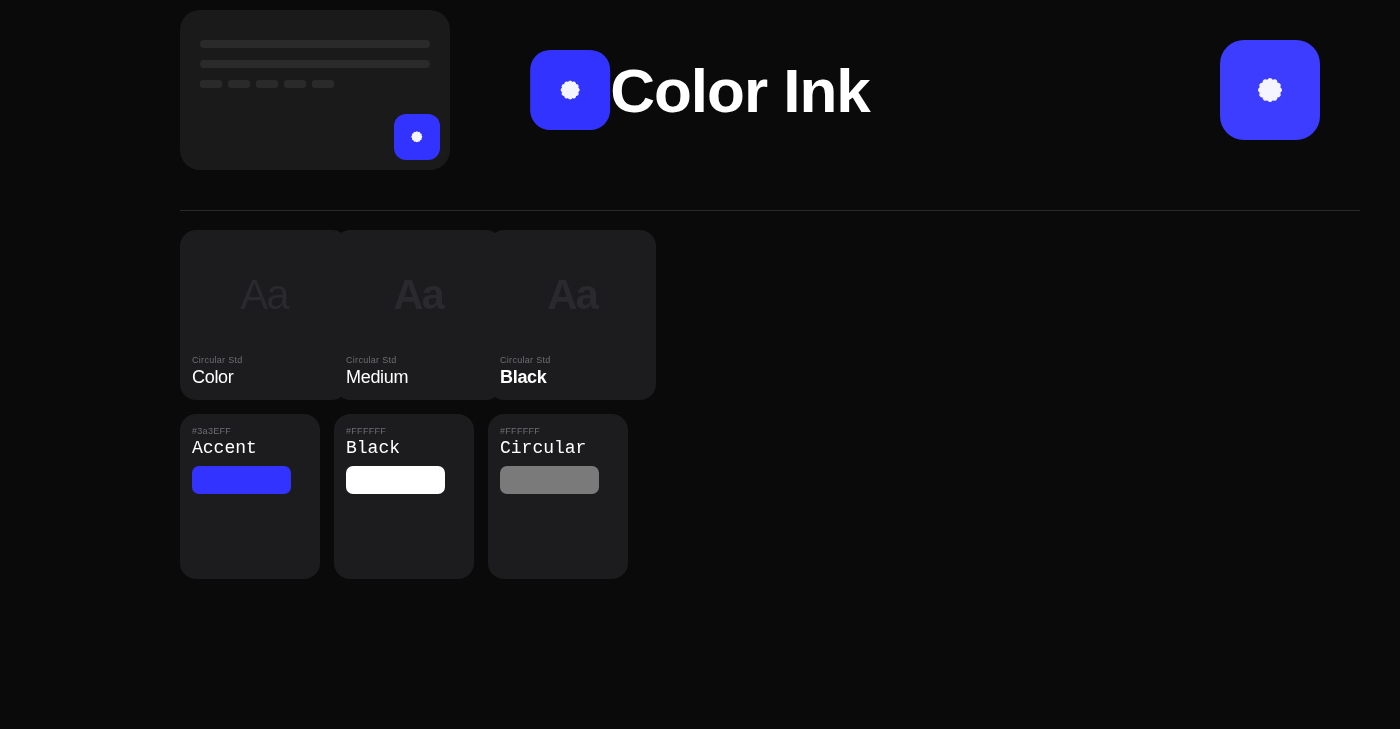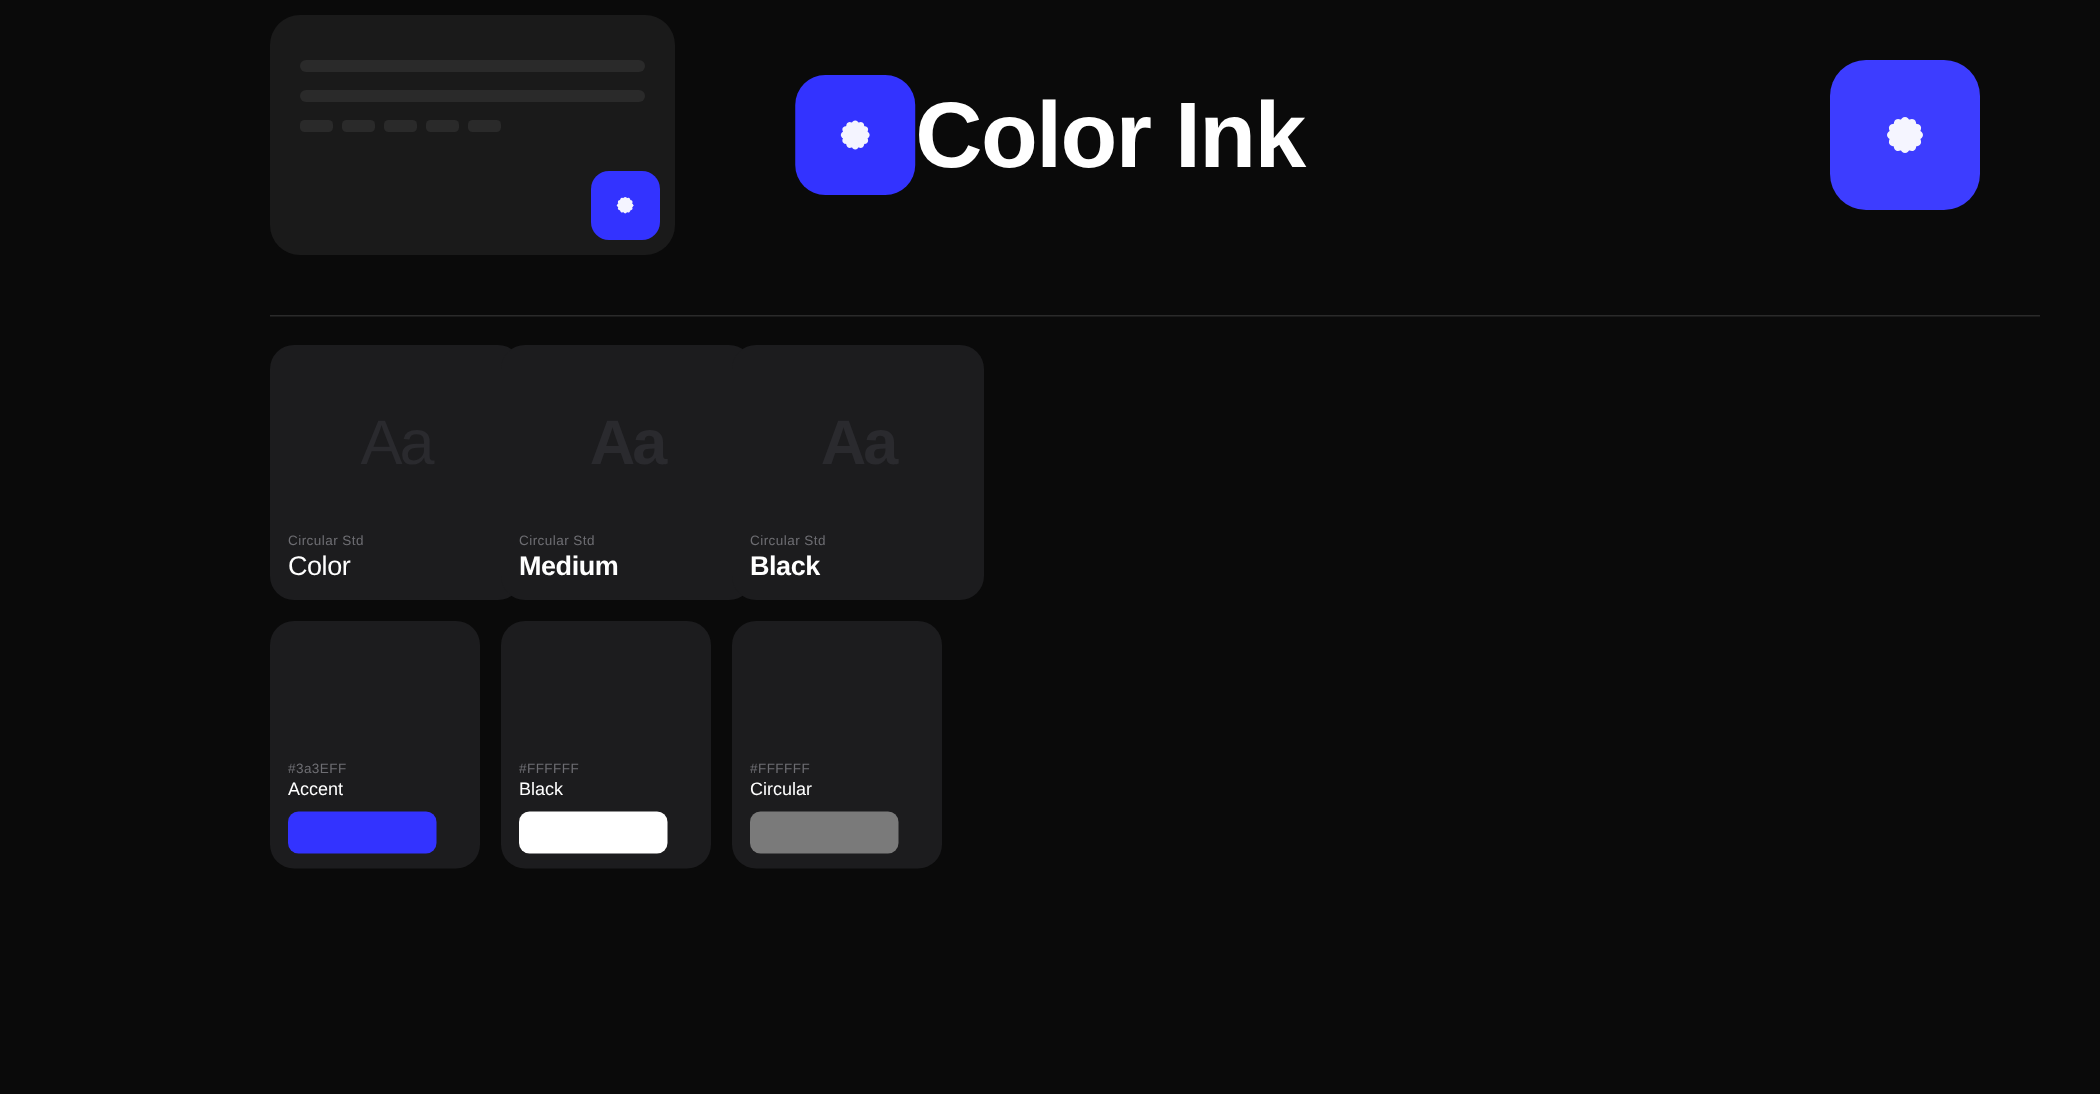--- a/index.html
+++ b/index.html
@@ -184,45 +184,45 @@
     }
 
     .font-label-main {
       font-size: 18px;
       color: #ffffff;
       font-weight: 500;
       letter-spacing: -0.3px;
     }
 
     .font-label-main.book { font-weight: 400; }
-    .font-label-main.medium { font-weight: 700; }
+    .font-label-main.medium { font-weight: 400; }
     .font-label-main.black { font-weight: 900; }
 
     
     .color-card {
       width: 140px;
       height: 165px;
       display: flex;
       flex-direction: column;
-      justify-content: flex-end;
       padding: 12px 12px 10px;
     }
 
     .color-card-label-small {
       font-size: 9px;
       color: #6e6e73;
       margin-bottom: 2px;
       letter-spacing: 0.3px;
     }
 
     .color-card-label-main {
-      font-size: 12px;
+      font-size: 18px;
       color: #ffffff;
       font-weight: 500;
       margin-bottom: 8px;
+      font-family: Liberation Mono, monospace;
     }
 
     .color-swatch {
       height: 28px;
       border-radius: 7px;
       width: 85%;
     }
 
     .swatch-accent { background: #3333ff; }
     .swatch-body { background: #ffffff; }

